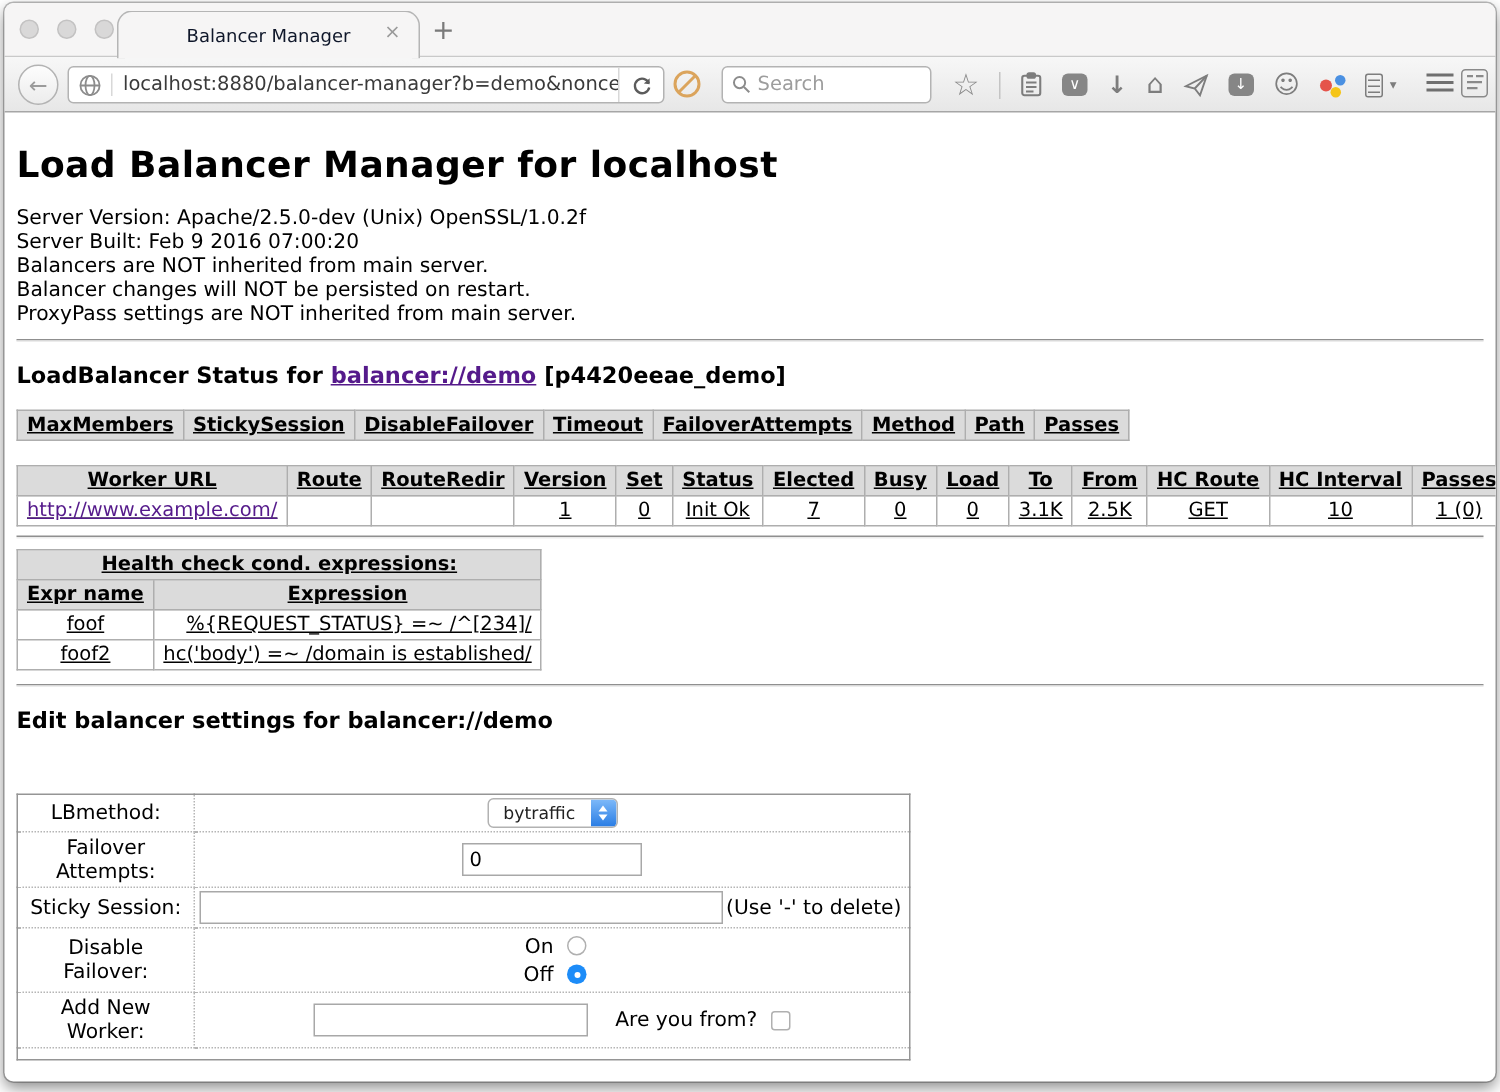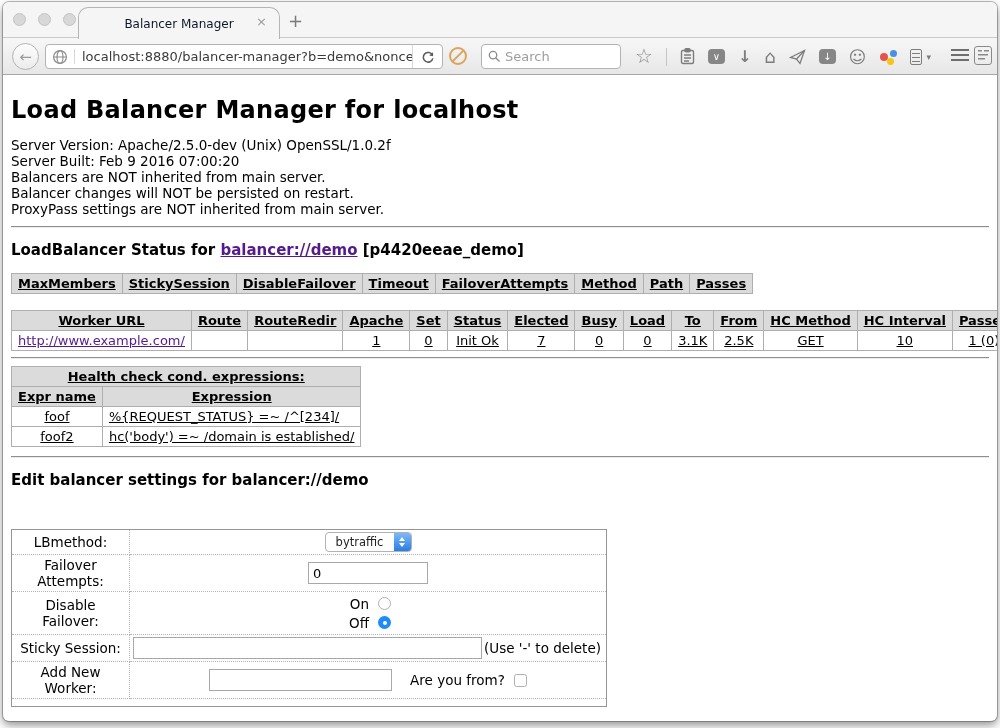--- a/index.html
+++ b/index.html
@@ -60,21 +60,21 @@
   .content { position:relative; padding:0 8px; color:#000; }
   h1.page-title { font-size:24px; font-weight:bold; margin:21px 0 13px 0; letter-spacing:.3px; }
   .info-line { font-size:13.5px; line-height:16px; }
   hr.rule { border:none; border-top:1px solid #8f8f8f; border-bottom:1px solid #ececec; margin:9px 0; }
   h3.sect { font-size:15px; font-weight:bold; margin:13px 0 14px 0; }
   .plink { color:#551a8b; text-decoration:underline; cursor:pointer; }
 
   table.dtable { border-collapse:collapse; font-size:13px; border:1px solid #8d8d8d; margin:0 0 2px 0; background:#fff;text-decoration:underline; }
   table.dtable th, table.dtable td { border:1px solid #aeaeae; padding:1px 6px; text-align:center; white-space:nowrap; height:20px; }
   table.dtable th { background:#dbdbdb; font-weight:bold; }
-  table.dtable td.left { text-align:left; }
+  table.dtable td.left { text-align:right; }
   table.btable { margin-bottom:16px; }
   table.wtable { width:960px; }
   table.hctable { min-width:318px; }
 
   
   table.ftable { width:596px; border-collapse:collapse; border:1px solid #959595; font-size:13.5px;margin-top:40px; }
   table.ftable td { border:1px dotted #b5b5b5; padding:2px 3px; }
   td.flabel { width:118px; text-align:center; }
   td.fcontent { text-align:center; }
   .center-wrap { display:flex; align-items:center; justify-content:center; gap:8px; }
@@ -225,29 +225,29 @@
           </tr>
         </tbody>
       </table>
 
     <table class="dtable wtable">
         <tbody>
           <tr>
             <th>Worker URL</th>
             <th>Route</th>
             <th>RouteRedir</th>
-            <th>Apache</th>
+            <th>Version</th>
             <th>Set</th>
             <th>Status</th>
             <th>Elected</th>
             <th>Busy</th>
             <th>Load</th>
             <th>To</th>
             <th>From</th>
-            <th>HC Method</th>
+            <th>HC Route</th>
             <th>HC Interval</th>
             <th>Passes</th>
           </tr>
           <tr>
             <td class="left"><span class="plink">http://www.example.com/</span></td>
             <td></td>
             <td></td>
             <td>1</td>
             <td>0</td>
             <td>Init Ok</td>
@@ -307,38 +307,38 @@
       </tr>
       <tr>
         <td class="flabel">Failover Attempts:</td>
         <td class="fcontent">
           <div class="center-wrap">
             <input type="text" class="txt in-failover" value="0" style="">
           </div>
         </td>
       </tr>
       <tr>
+        <td class="flabel">Sticky Session:</td>
+        <td class="fcontent">
+          <div class="sticky-row">
+            <input type="text" class="txt in-sticky" value="" style="">
+            <span class="sticky-note">(Use '-' to delete)</span>
+          </div>
+        </td>
+      </tr>
+      <tr>
         <td class="flabel">Disable Failover:</td>
         <td class="fcontent">
           <div class="radio-line">
             <span class="rlabel">On</span>
             <span class="radio"></span>
           </div>
           <div class="radio-line">
             <span class="rlabel">Off</span>
             <span class="radio checked"></span>
-          </div>
-        </td>
-      </tr>
-      <tr>
-        <td class="flabel">Sticky Session:</td>
-        <td class="fcontent">
-          <div class="sticky-row">
-            <input type="text" class="txt in-sticky" value="" style="">
-            <span class="sticky-note">(Use '-' to delete)</span>
           </div>
         </td>
       </tr>
       <tr>
         <td class="flabel">Add New Worker:</td>
         <td class="fcontent">
           <div class="center-wrap" style="gap:18px">
             <input type="text" class="txt in-worker" value="" style="">
             <span class="center-wrap" style="gap:9px">
               <span>Are you from?</span>

